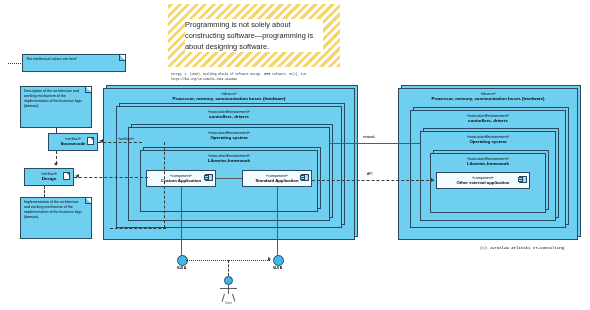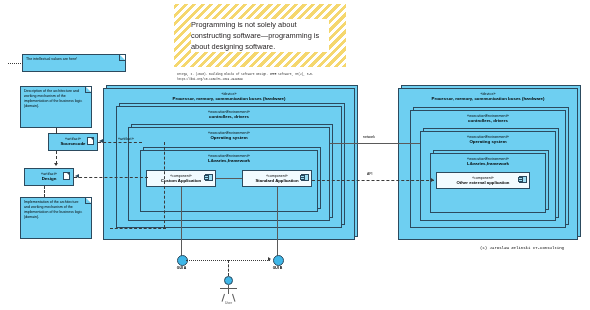--- a/index.html
+++ b/index.html
@@ -218,21 +218,21 @@
     color:#000;
     white-space:nowrap;
     font-family:"Liberation Mono", monospace;
   }
 </style>
 </head>
 <body>
 
 <div class="canvas">
 
-  <div class="quote-wrap" style="left:174px;top:4px;width:172px;">
+  <div class="quote-wrap" style="left:168px;top:4px;width:172px;">
     <div class="quote-box">
       <div class="quote-text">Programming is not solely about constructing software—programming is about designing software.</div>
     </div>
     <div class="citation">Ortega, I. (2020). Building Blocks of Software Design. IEEE Software, 37(2), 3-5. https://doi.org/10.1109/MS.2019.2949049</div>
   </div>
 
   <div class="note" style="left:22px;top:54px;width:104px;height:18px;">The intellectual values are here!</div>
 
   <div class="note" style="left:20px;top:86px;width:72px;height:42px;">Description of the architecture and working mechanism of the implementation of the business logic (domain).</div>
 

